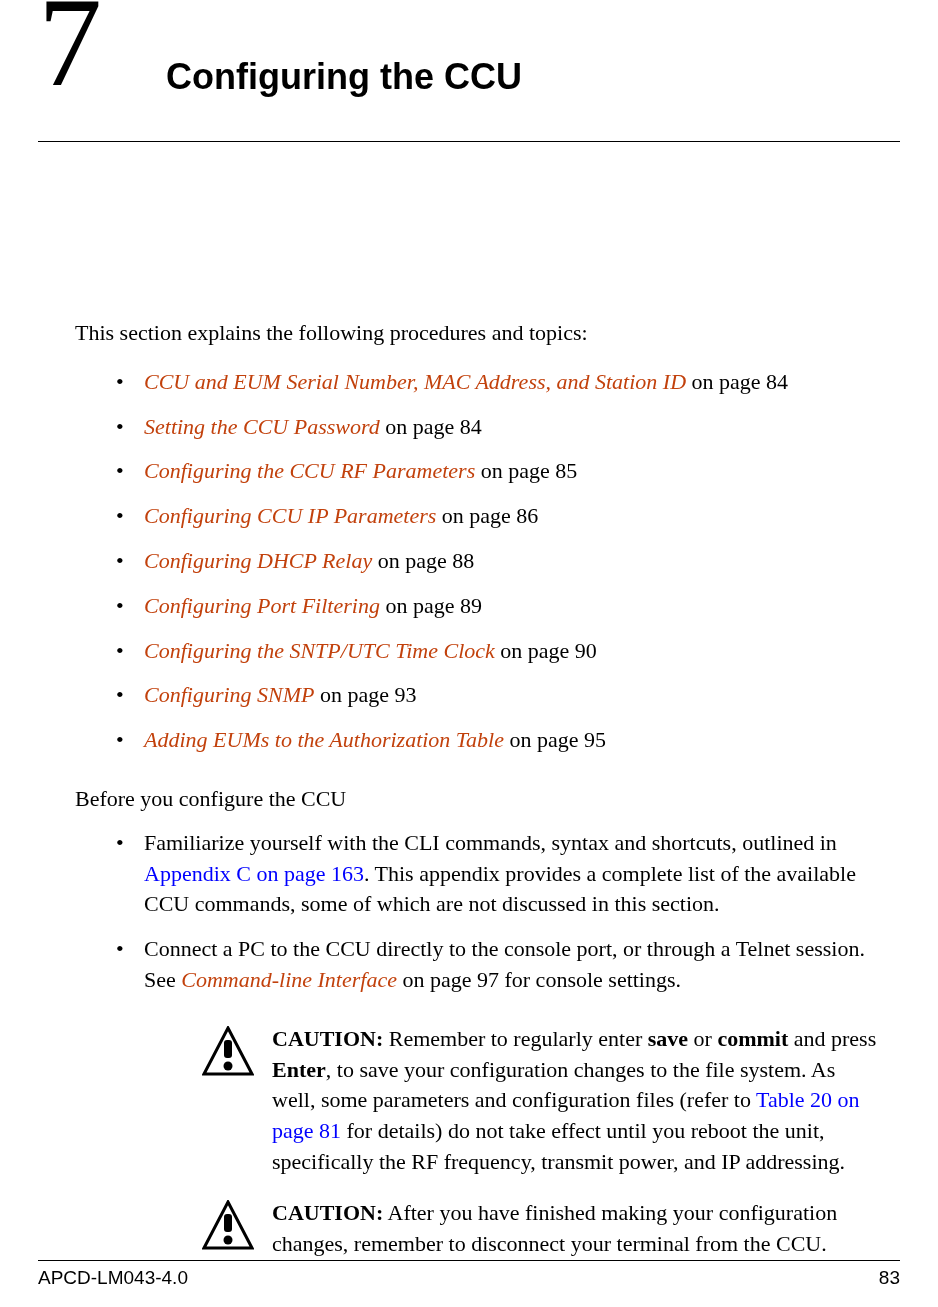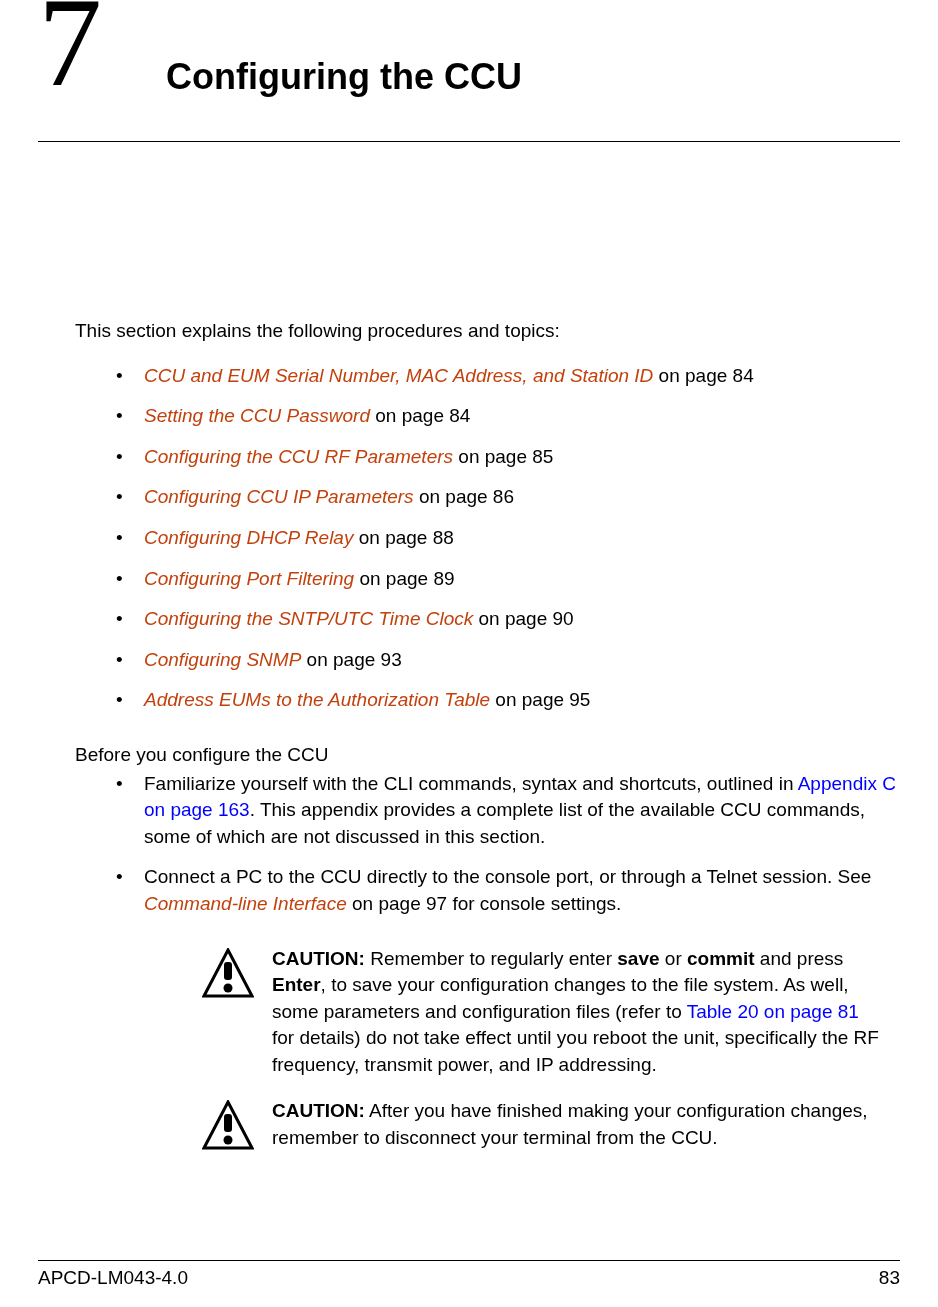--- a/index.html
+++ b/index.html
@@ -34,22 +34,23 @@
   .chapter-title {
     position: absolute;
     left: 128px;
     top: 56px;
     font-size: 36px;
     font-weight: bold;
     font-family: Arial, Helvetica, sans-serif;
   }
   .content {
     padding-top: 176px;
-    font-size: 19px;
+    font-size: 22px;
     line-height: 1.4;
+    font-family: Liberation Serif, serif;
   }
   .intro {
     margin-left: 37px;
     margin-bottom: 18px;
   }
   ul.link-list, ul.plain-list {
     list-style: none;
     margin: 0 0 28px 0;
     padding: 0;
   }
@@ -66,21 +67,21 @@
   }
   .link {
     color: #c2410c;
     font-style: italic;
   }
   .link-plain {
     color: #0000ff;
   }
   .before {
     margin-left: 37px;
-    margin-bottom: 2px;
+    margin-bottom: 13px;
     margin-top: 28px;
   }
   .callout {
     display: flex;
     margin: 28px 0 0 164px;
     max-width: 680px;
   }
   .callout + .callout {
     margin-top: 20px;
   }
@@ -129,21 +130,21 @@
 
     <ul class="link-list">
       <li><span class="link">CCU and EUM Serial Number, MAC Address, and Station ID</span><span> on page 84</span></li>
       <li><span class="link">Setting the CCU Password</span><span> on page 84</span></li>
       <li><span class="link">Configuring the CCU RF Parameters</span><span> on page 85</span></li>
       <li><span class="link">Configuring CCU IP Parameters</span><span> on page 86</span></li>
       <li><span class="link">Configuring DHCP Relay</span><span> on page 88</span></li>
       <li><span class="link">Configuring Port Filtering</span><span> on page 89</span></li>
       <li><span class="link">Configuring the SNTP/UTC Time Clock</span><span> on page 90</span></li>
       <li><span class="link">Configuring SNMP</span><span> on page 93</span></li>
-      <li><span class="link">Address EUMs to the Authorization Table</span><span> on page 95</span></li>
+      <li><span class="link">Adding EUMs to the Authorization Table</span><span> on page 95</span></li>
     </ul>
 
     <div class="before">Before you configure the CCU</div>
 
     <ul class="plain-list">
       <li>
         <span>Familiarize yourself with the CLI commands, syntax and shortcuts, outlined in </span><span class="link-plain">Appendix C on page 163</span><span>. This appendix provides a complete list of the available CCU commands, some of which are not discussed in this section.</span>
       </li>
       <li>
         <span>Connect a PC to the CCU directly to the console port, or through a Telnet session. See </span><span class="link">Command-line Interface</span><span> on page 97 for console settings.</span>

